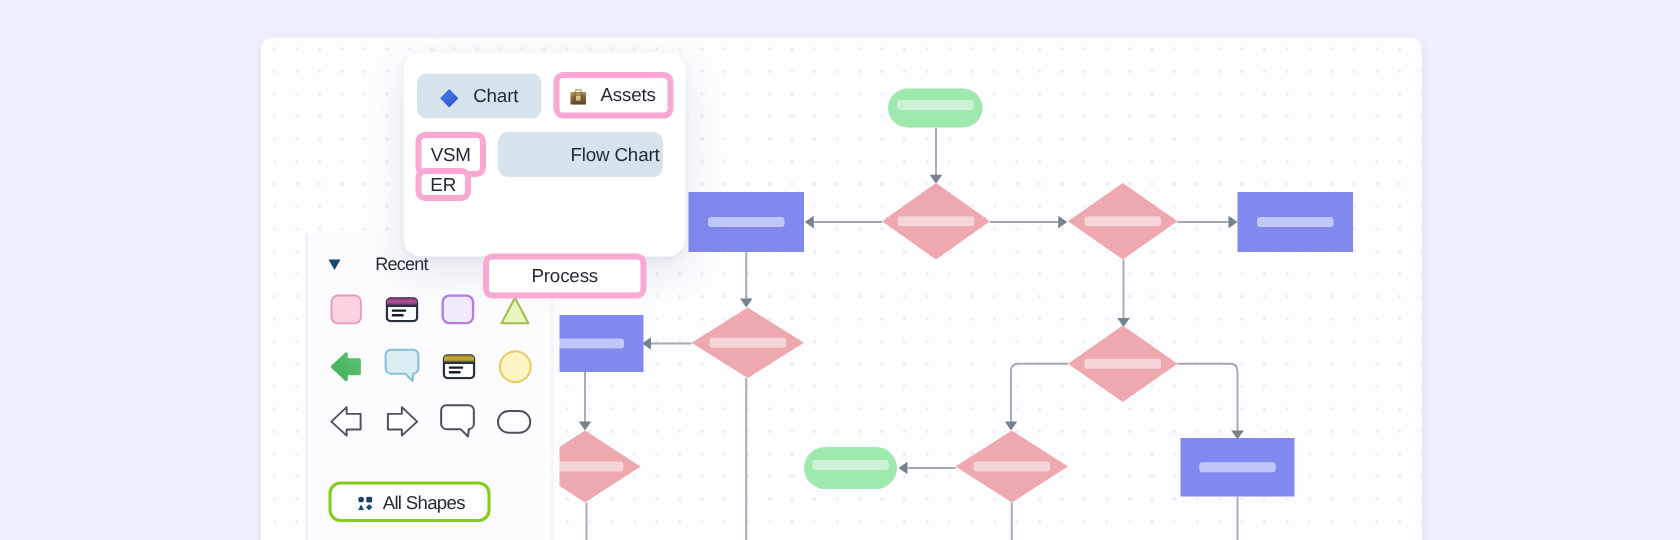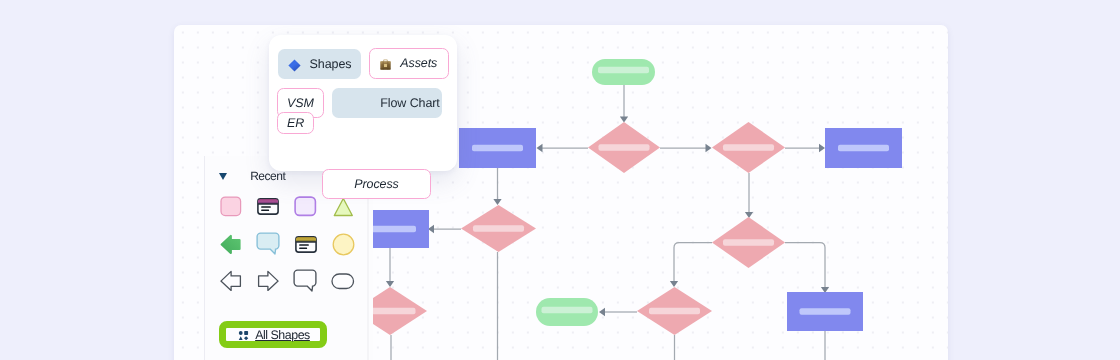--- a/index.html
+++ b/index.html
@@ -24,31 +24,31 @@
   .scrollthumb{position:absolute;left:161.9px;top:15.8px;width:3.5px;height:11.5px;border-radius:1px;background:#565a93;}
   .scrolltrack{position:absolute;left:162.3px;top:27px;width:2.2px;height:262px;background:#f4f4f7;}
   .recent-row{position:absolute;left:14.2px;top:12.5px;display:flex;align-items:flex-end;gap:23px;}
   .caret{width:0;height:0;margin-bottom:2.8px;border-left:4.3px solid transparent;border-right:4.3px solid transparent;
          border-top:7.2px solid #17476f;}
   .recent-label{font-size:12px;color:#232b36;letter-spacing:-0.5px;}
   .shape-cell{position:absolute;width:37px;height:37px;display:flex;align-items:center;justify-content:center;}
   .shape-cell svg{display:block;}
   .shape-cell span{display:flex;}
   .allshapes{position:absolute;left:14px;top:165px;width:108px;height:27px;
-             border:7px solid #84cc16;border-radius:8px;background:#fdfdff;
+             border:2px solid #84cc16;border-radius:8px;background:#fdfdff;
              display:flex;align-items:center;justify-content:center;gap:8px;
-             font-size:12.4px;letter-spacing:-0.45px;color:#232b36;box-sizing:border-box;text-decoration:underline;}
+             font-size:12.4px;letter-spacing:-0.45px;color:#232b36;box-sizing:border-box;}
 
   
   .dropdown{position:absolute;left:95px;top:10px;width:188px;height:136px;
             background:#ffffff;border-radius:12px;
             box-shadow:0 10px 26px rgba(92,96,150,.14), 0 2px 5px rgba(92,96,150,.07);}
   .btn{position:absolute;box-sizing:border-box;display:flex;align-items:center;justify-content:center;
        border-radius:6.5px;font-size:12.5px;letter-spacing:-0.1px;color:#1e2833;white-space:nowrap;}
-  .btn.plain{border:1px solid #f9a8d4;background:#fff;font-style:italic;}
+  .btn.plain{border:4px solid #f9a8d4;background:#fff;}
   .btn.active{border:1px solid transparent;background:#d7e4ed;}
   .btn .ic{margin-right:9px;display:flex;}
 </style>
 </head>
 <body>
 
 <div id="root">
   <div class="card">
 
     <div class="canvas">
@@ -277,21 +277,21 @@
               <defs>
                 <linearGradient id="dmg" x1="0" y1="0" x2="0.7" y2="1">
                   <stop offset="0" stop-color="#3b6ae0"></stop>
                   <stop offset="0.5" stop-color="#3a6ee8"></stop>
                   <stop offset="1" stop-color="#2c51bd"></stop>
                 </linearGradient>
               </defs>
               <path d="M6.5 0.4 L12.6 6.5 L6.5 12.6 L0.4 6.5 Z" fill="url(#dmg)"></path>
             </svg>
           </span>
-        <span>Shapes</span>
+        <span>Chart</span>
       </div>
 
       <div class="btn plain" style="left:99.5px;top:12.5px;width:80.5px;height:31px;">
         <span class="ic" style="position:relative;top:2px;">
             <svg width="11" height="11.5" viewBox="0 0 11 11.5">
               <defs>
                 <linearGradient id="bfg" x1="0" y1="0" x2="0.3" y2="1">
                   <stop offset="0" stop-color="#a98c55"></stop>
                   <stop offset="0.45" stop-color="#8a6c3c"></stop>
                   <stop offset="1" stop-color="#6b5329"></stop>

